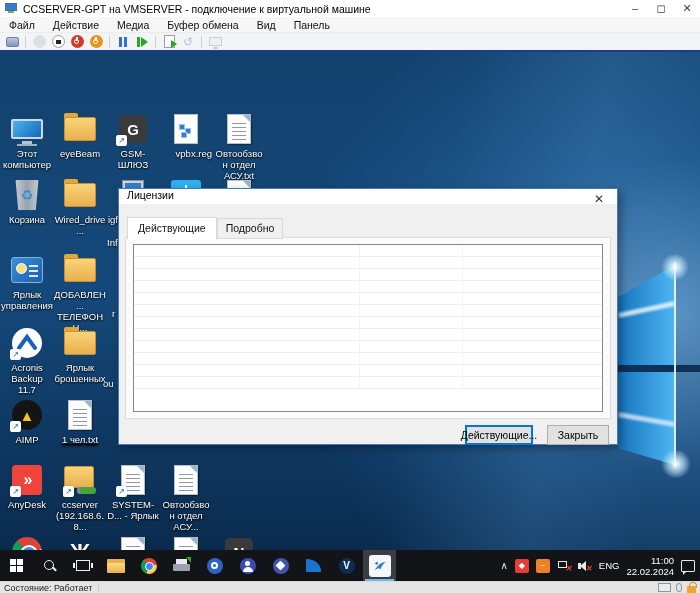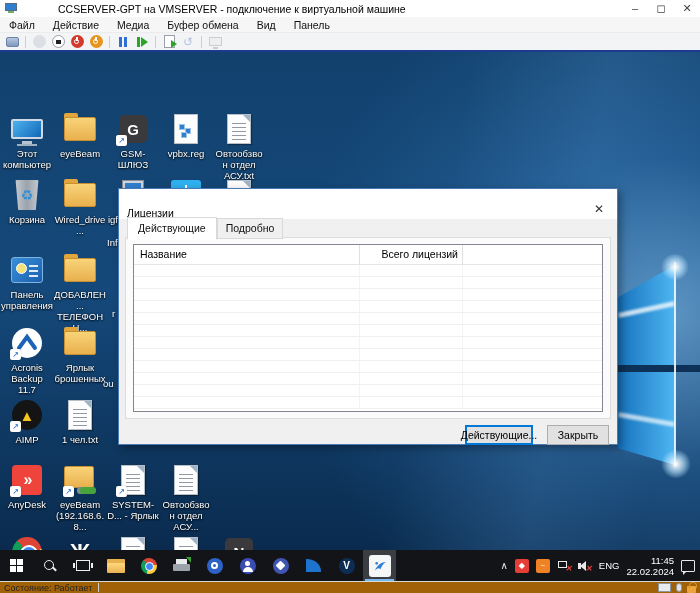--- a/index.html
+++ b/index.html
@@ -1,21 +1,21 @@
 <!DOCTYPE html>
 <html><head>
 <meta charset="utf-8">
 <style>
   * { margin:0; padding:0; box-sizing:border-box; }
   body { font-family:"Liberation Sans", sans-serif; background:#888; }
   .screen { position:relative; width:700px; height:593px; background:#fff; overflow:hidden; }
 
   
   .titlebar { position:absolute; left:0; top:0; width:700px; height:17px; background:#ffffff;
-    display:flex; align-items:center; padding-left:5px; font-size:10.5px; color:#000;gap:35px; }
+    display:flex; align-items:center; padding-left:5px; font-size:10.5px; color:#000; }
   .title-icon { width:13px; height:11px; margin-right:5px; position:relative; flex:0 0 auto; }
   .title-icon .scr { position:absolute; left:0; top:0; width:12px; height:8px; background:#2f7fd0; border:1px solid #5a6b7f; }
   .title-icon .std { position:absolute; left:3px; top:8px; width:6px; height:2px; background:#6fae68; }
   .win-controls { margin-left:auto; display:flex; align-items:center; gap:0; }
   .win-btn { width:26px; height:17px; display:flex; align-items:center; justify-content:center;
     color:#444; font-size:11px; line-height:1; }
   .menubar { position:absolute; left:0; top:17px; width:700px; height:16px; background:#f6f6f6;
     display:flex; align-items:center; font-size:10.5px; color:#111; border-bottom:1px solid #ececec; }
   .menu-item { padding:0 9px; height:100%; display:flex; align-items:center; }
   .toolbar { position:absolute; left:0; top:33px; width:700px; height:17px; background:#f3f4f6;
@@ -120,21 +120,21 @@
   .a-chrome { width:30px; height:30px; border-radius:50%;
     background:conic-gradient(from -40deg, #db4437 0 33%, #ffcd40 33% 66%, #0f9d58 66% 100%); position:relative; }
   .a-chrome::after { content:""; position:absolute; left:8px; top:8px; width:14px; height:14px; border-radius:50%;
     background:#4285f4; border:2.5px solid #fff; }
   .a-eyebeam { color:#fff; font-size:22px; font-weight:bold; text-shadow:0 1px 2px rgba(0,0,0,.6); }
   .frag { position:absolute; font-size:9.5px; color:#fff; text-shadow:0 1px 2px rgba(0,0,0,.95); }
 
   
   .dialog { position:absolute; left:118px; top:136px; width:500px; height:257px; background:#f0f0f0;
     border:1px solid #4a7ab5; box-shadow:3px 3px 8px rgba(0,0,0,.35); z-index:20; }
-  .dlg-titlebar { height:30px; background:#fff; display:flex; align-items:flex-end; padding:0 8px; font-size:10.5px; color:#000; }
+  .dlg-titlebar { height:15px; background:#fff; display:flex; align-items:flex-start; padding:0 8px; font-size:10.5px; color:#000; }
   .dlg-close { margin-left:auto; width:20px; height:20px; display:flex; align-items:center; justify-content:center;
     font-size:12px; color:#333; }
   .dlg-body { position:absolute; left:0; top:22px; right:0; bottom:0; }
   .tabs { position:absolute; left:8px; top:6px; display:flex; align-items:flex-end; z-index:2; }
   .tab { font-size:10.5px; color:#111; padding:3px 8px 4px; border:1px solid #d9d9d9; background:#f0f0f0; margin-right:0; }
   .tab.active { background:#fff; position:relative; border-bottom-color:#fff; padding:4px 10px 5px; margin-bottom:-1px; }
   .tab-panel { position:absolute; left:6px; right:6px; top:26px; height:182px; border:1px solid #dcdcdc; background:#fbfbfb; }
   .ltable { position:absolute; left:7px; top:6px; right:7px; bottom:6px; background:#fff; border:1px solid #828790; display:flex; flex-direction:column; }
   .lt-head { display:flex; height:20px; border-bottom:1px solid #e5e5e5; font-size:10.5px; color:#000; flex:0 0 auto; }
   .lt-head .c1 { width:226px; padding:3px 0 0 6px; border-right:1px solid #e0e0e0; }
@@ -201,21 +201,21 @@
   .g-vol { position:relative; width:14px; height:12px; }
   .g-vol .sp { position:absolute; left:0; top:3px; width:3px; height:6px; background:#e8e8e8; }
   .g-vol .cone { position:absolute; left:2px; top:1px; width:0; height:0;
     border-right:6px solid #e8e8e8; border-top:5px solid transparent; border-bottom:5px solid transparent; }
   .g-vol .x { position:absolute; right:0; bottom:-1px; color:#e8463c; font-size:8px; font-weight:bold; line-height:1; }
   .g-action { width:14px; height:12px; border:1.4px solid #e8e8e8; border-radius:1px; position:relative; }
   .g-action::after { content:""; position:absolute; left:1px; bottom:-4px; width:0; height:0;
     border-top:4px solid #e8e8e8; border-right:4px solid transparent; }
 
   
-  .statusbar { position:absolute; left:0; top:581px; width:700px; height:12px; background:#a16207;
+  .statusbar { position:absolute; left:0; top:581px; width:700px; height:12px; background:#e5e5e5;
     border-top:1px solid #d9d9d9; display:flex; align-items:center; font-size:9px; color:#222; padding:0 4px; }
   .sb-sep { width:1px; height:9px; background:#cfcfcf; margin-left:6px; }
   .sb-icons { margin-left:auto; display:flex; align-items:center; gap:5px; }
   .sb-mon { width:13px; height:9px; border:1.3px solid #8f969e; background:#e9ebee; }
   .sb-cap { width:6px; height:9px; border:1.3px solid #8f969e; border-radius:3px; background:#dfe2e6; }
   .sb-lock { position:relative; width:9px; height:7px; background:#eca53a; border-radius:1px; margin-top:3px; }
   .sb-lock::before { content:""; position:absolute; left:1.5px; top:-4px; width:6px; height:5px;
     border:1.4px solid #d5922f; border-bottom:none; border-radius:4px 4px 0 0; }
 </style>
 </head>
@@ -321,21 +321,21 @@
         </span>
         <div class="lbl">eyeBeam</div>
       </div>
       <div class="dicon" style="left: 107px; top: 60px;">
         <span class="art">
           <span class="a-darksq">G</span>
           <span class="sc-arrow">↗</span>
         </span>
         <div class="lbl">GSM-ШЛЮЗ</div>
       </div>
-      <div class="dicon" style="left: 160px; top: 60px;">
+      <div class="dicon" style="left: 160px; top: 60px; text-align: right;">
         <span class="art">
           <span class="a-reg">
             <i style="left:4px;top:9px"></i>
             <i style="left:10px;top:13px"></i>
             <i style="left:6px;top:17px"></i>
           </span>
         </span>
         <div class="lbl">vpbx.reg</div>
       </div>
       <div class="dicon" style="left: 213px; top: 60px;">
@@ -399,21 +399,21 @@
       </div>
       <div class="dicon" style="left: 1px; top: 201px;">
         <span class="art">
           <span class="a-cpanel">
             <i class="gauge"></i>
             <i class="l1"></i>
             <i class="l2"></i>
             <i class="l3"></i>
           </span>
         </span>
-        <div class="lbl">Панель управления</div>
+        <div class="lbl">Ярлык управления</div>
       </div>
       <div class="dicon" style="left: 54px; top: 201px;">
         <span class="art">
           <i class="a-folder"></i>
         </span>
         <div class="lbl">ДОБАВЛЕН... ТЕЛЕФОНН...</div>
       </div>
       <div class="dicon" style="left: 1px; top: 274px;">
         <span class="art">
           <span class="a-acronis">
@@ -431,21 +431,21 @@
         </span>
         <div class="lbl">Ярлык брошенных</div>
       </div>
       <div class="dicon" style="left: 1px; top: 346px;">
         <span class="art">
           <span class="a-aimp">▲</span>
           <span class="sc-arrow">↗</span>
         </span>
         <div class="lbl">AIMP</div>
       </div>
-      <div class="dicon" style="left: 54px; top: 346px;">
+      <div class="dicon" style="left: 54px; top: 346px; text-decoration: underline;">
         <span class="art">
           <span class="a-page">
             <i class="ln" style="top:8px"></i>
             <i class="ln" style="top:12px"></i>
             <i class="ln" style="top:16px"></i>
             <i class="ln" style="top:20px"></i>
             <i class="ln" style="top:24px"></i>
           </span>
         </span>
         <div class="lbl">1 чел.txt</div>
@@ -458,21 +458,21 @@
         <div class="lbl">AnyDesk</div>
       </div>
       <div class="dicon" style="left: 54px; top: 411px;">
         <span class="art">
           <span class="a-netfolder">
             <i class="fold"></i>
             <i class="cable"></i>
           </span>
           <span class="sc-arrow">↗</span>
         </span>
-        <div class="lbl">eyeBeam (192.168.6.8...</div>
+        <div class="lbl">ccserver (192.168.6.8...</div>
       </div>
       <div class="dicon" style="left: 107px; top: 411px;">
         <span class="art">
           <span class="a-page">
             <i class="ln" style="top:8px"></i>
             <i class="ln" style="top:12px"></i>
             <i class="ln" style="top:16px"></i>
             <i class="ln" style="top:20px"></i>
             <i class="ln" style="top:24px"></i>
           </span>
@@ -529,25 +529,20 @@
         <span>Лицензии</span>
         <span class="dlg-close">✕</span>
       </div>
       <div class="dlg-body">
         <div class="tabs" id="dlg-tabs">
             <span class="tab active">Действующие</span>
             <span class="tab">Подробно</span>
           </div>
         <div class="tab-panel">
           <div class="ltable">
-            <div class="lt-head">
-              <span class="c1">Название</span>
-              <span class="c2">Всего лицензий</span>
-              <span class="c3"></span>
-            </div>
             <div id="lt-rows">
                 <div class="lt-row">
                   <span class="c1"></span>
                   <span class="c2"></span>
                   <span class="c3"></span>
                 </div>
                 <div class="lt-row">
                   <span class="c1"></span>
                   <span class="c2"></span>
                   <span class="c3"></span>
@@ -681,21 +676,21 @@
           <i class="m"></i>
           <i class="x">✕</i>
         </span>
       <span class="g-vol">
           <i class="sp"></i>
           <i class="cone"></i>
           <i class="x">✕</i>
         </span>
       <span class="txt">ENG</span>
       <span class="clock">
-        <span>11:45</span><br>
+        <span>11:00</span><br>
         <span>22.02.2024</span>
       </span>
       <span class="g-action"></span>
     </div>
   </div>
 
   <div class="statusbar">
     <span>Состояние: Работает</span>
     <span class="sb-sep"></span>
     <span class="sb-icons">

